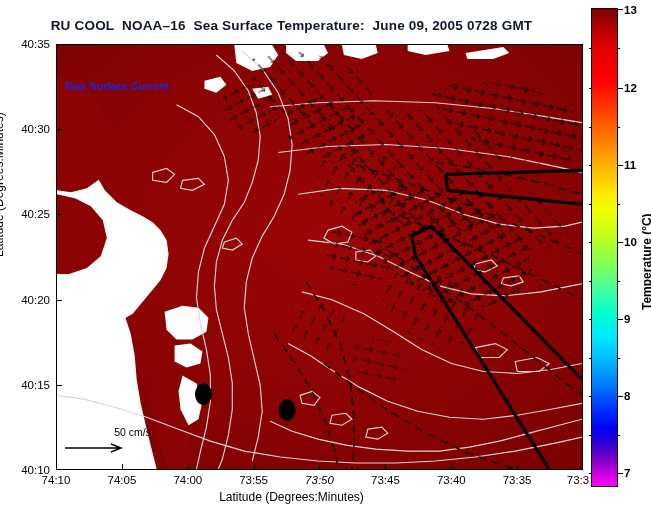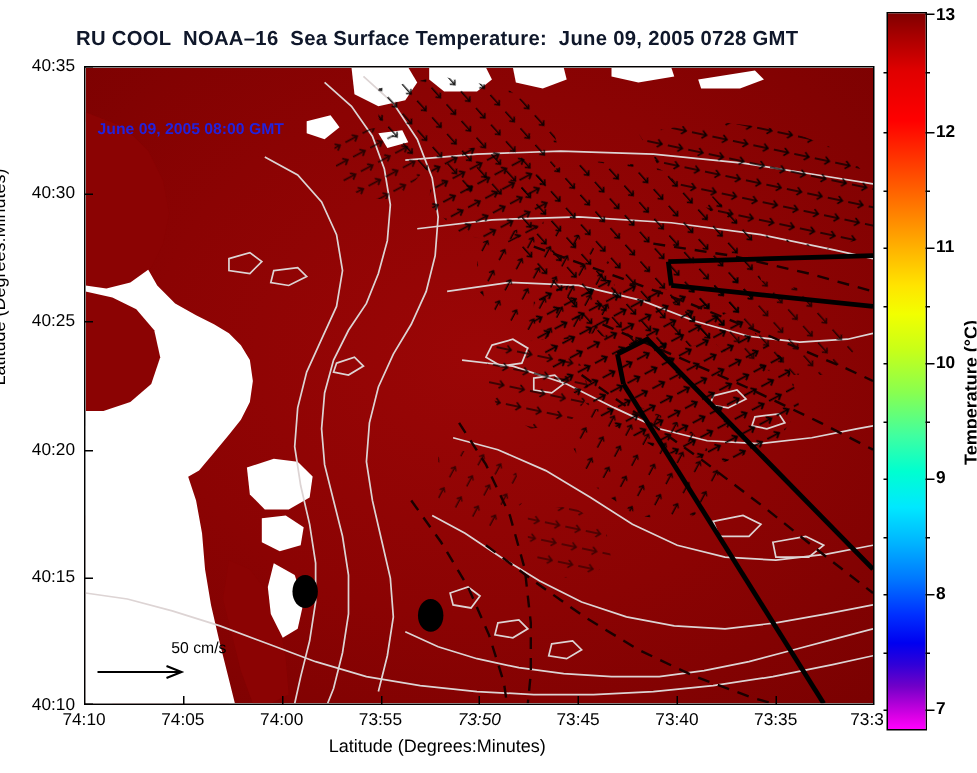--- a/index.html
+++ b/index.html
@@ -386,21 +386,21 @@
 
       <g>
         <ellipse cx="147" cy="351" rx="8.5" ry="11" fill="#000000"></ellipse>
         <ellipse cx="231" cy="367" rx="8.5" ry="11" fill="#000000"></ellipse>
       </g>
 
     </g>
   </svg>
 
   <div id="map-annotation">
-    <div>June 09, 2005 08:00 GMT</div>
+    <div>Raw Surface Current</div>
   </div>
 
   <div id="vector-scale">
     <div class="vs-label">50 cm/s</div>
     <svg class="vs-arrow" width="74" height="14" viewBox="0 0 74 14">
       <path d="M4 7 L60 7 M50 3 L60 7 L50 11" stroke="#000" stroke-width="1.4" fill="none"></path>
     </svg>
   </div>
 
 </div>

